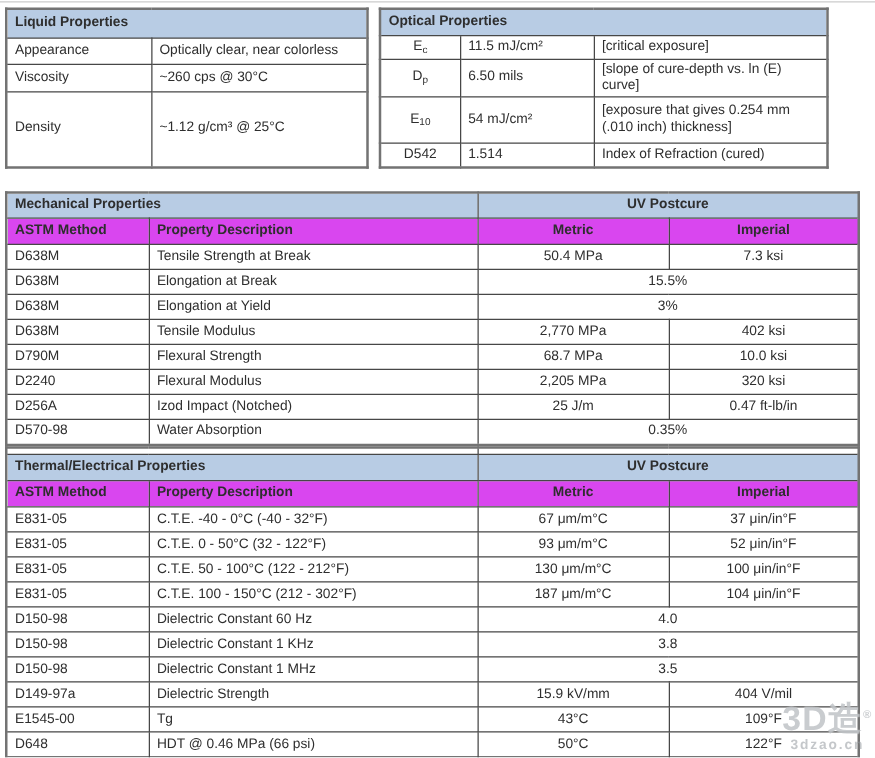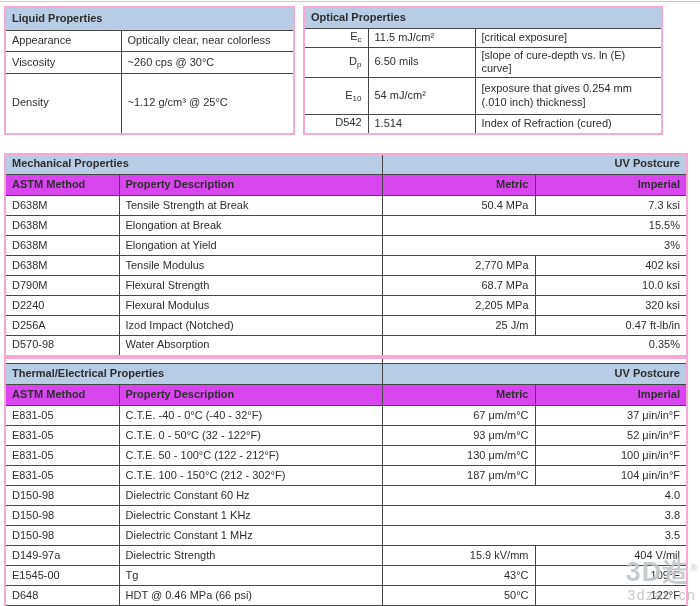--- a/index.html
+++ b/index.html
@@ -6,21 +6,21 @@
   .page{
     position:relative;
     width:700px;height:606px;
     background:#fff;
     font-family:"Liberation Sans", sans-serif;
     font-size:11px;color:#2e2e2e;
     overflow:hidden;
   }
   .top-rule{position:absolute;top:1px;left:0;width:700px;height:1px;background:#cccccc;}
   .top-section{display:flex;gap:8px;margin:6px 4px 0 4px;}
-  table.tbl{border-collapse:collapse;table-layout:fixed;border:2px solid #f9a8d4;}
+  table.tbl{border-collapse:collapse;table-layout:fixed;border:2px solid #737373;}
   table.tbl td{
     border:1px solid #474747;
     padding:1px 6px;
     font-size:11px;
     color:#2e2e2e;
     overflow:hidden;
     line-height:1.25;
   }
   tr.h{height:21px;}
   tr.r{height:19px;}
@@ -32,41 +32,41 @@
     background:#b8cce4;
     font-weight:bold;
     color:#16242f;
     font-size:11.5px;
   }
   td.sub{
     background:#d946ef;
     font-weight:bold;
     color:#333c47;
   }
-  .center{text-align:right;}
+  .center{text-align:center;}
   .main-tbl{width:684px;}
   .mech{margin:18px 4px 0 4px;}
   .therm{margin:0 4px 0 4px;}
   .sym{font-size:11px;}
   .sub-sm{font-size:8px;vertical-align:-2px;}
   .watermark{
     position:absolute;
     right:2px;bottom:4px;
     text-align:center;
     color:rgba(148,153,159,0.5);
     pointer-events:none;
     z-index:5;
     line-height:1;
   }
   .wm-logo{
     font-size:27px;font-weight:bold;letter-spacing:1px;
     text-shadow:0 0 1px rgba(255,255,255,0.8);
   }
   .wm-reg{font-size:9px;vertical-align:super;}
-  .wm-domain{font-size:14px;letter-spacing:1.5px;margin-top:2px;color:rgba(148,153,159,0.55);}
+  .wm-domain{font-size:11px;letter-spacing:1.5px;margin-top:2px;color:rgba(148,153,159,0.55);font-weight:bold;}
 </style>
 </head>
 <body>
 
 <div class="page">
   <div class="top-rule"></div>
 
   <div class="top-section">
 
     <table class="tbl" style="width:291px;">

